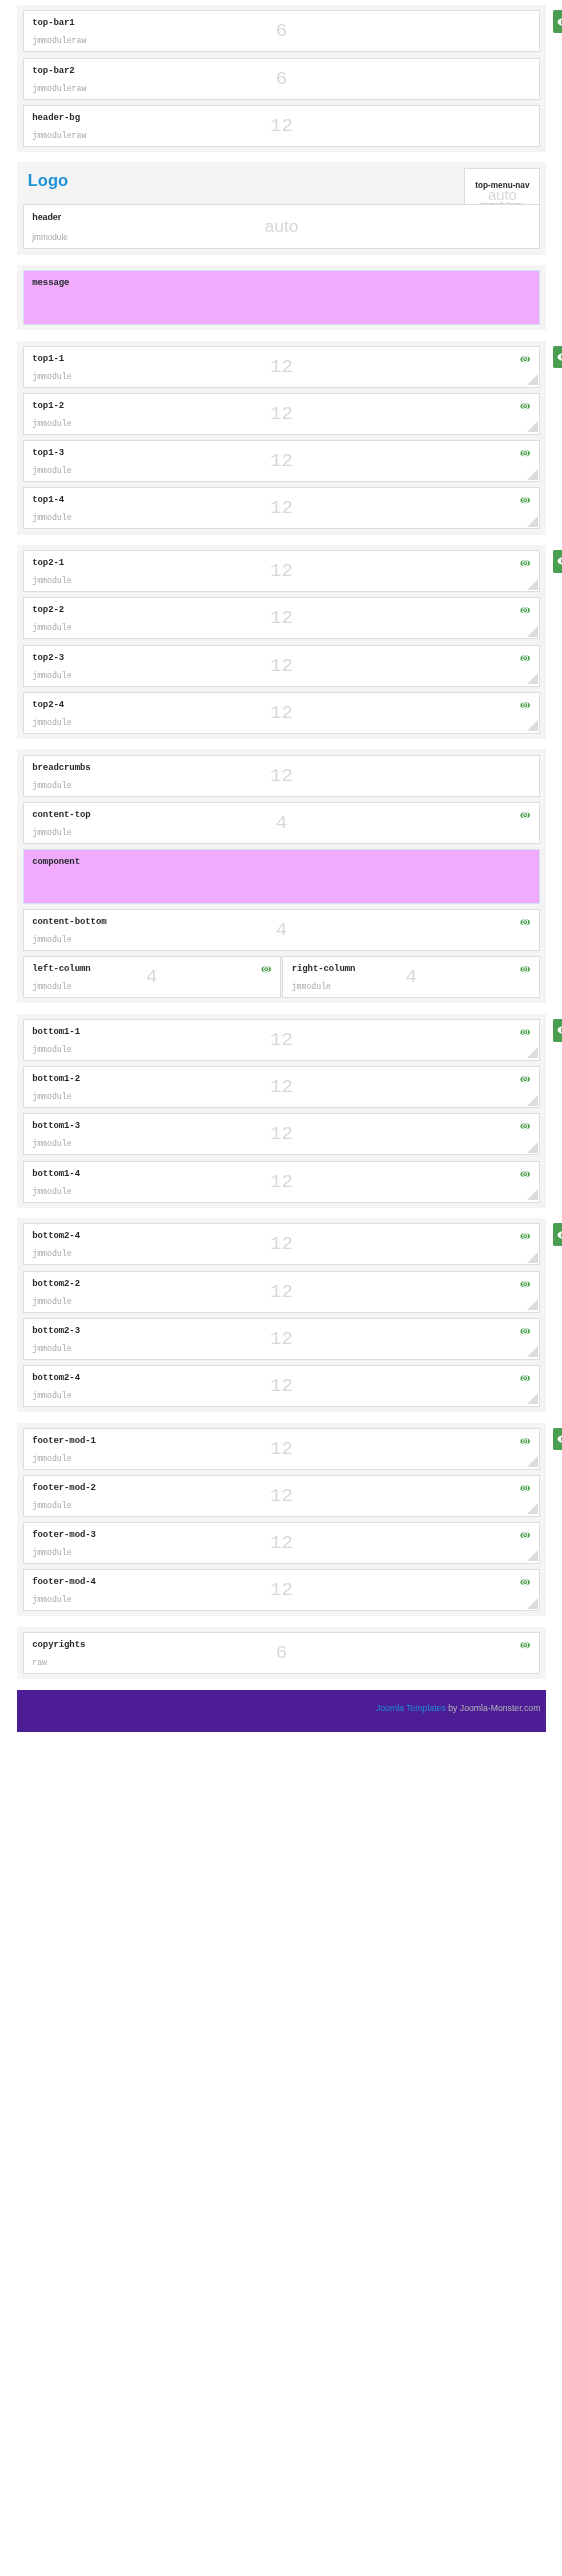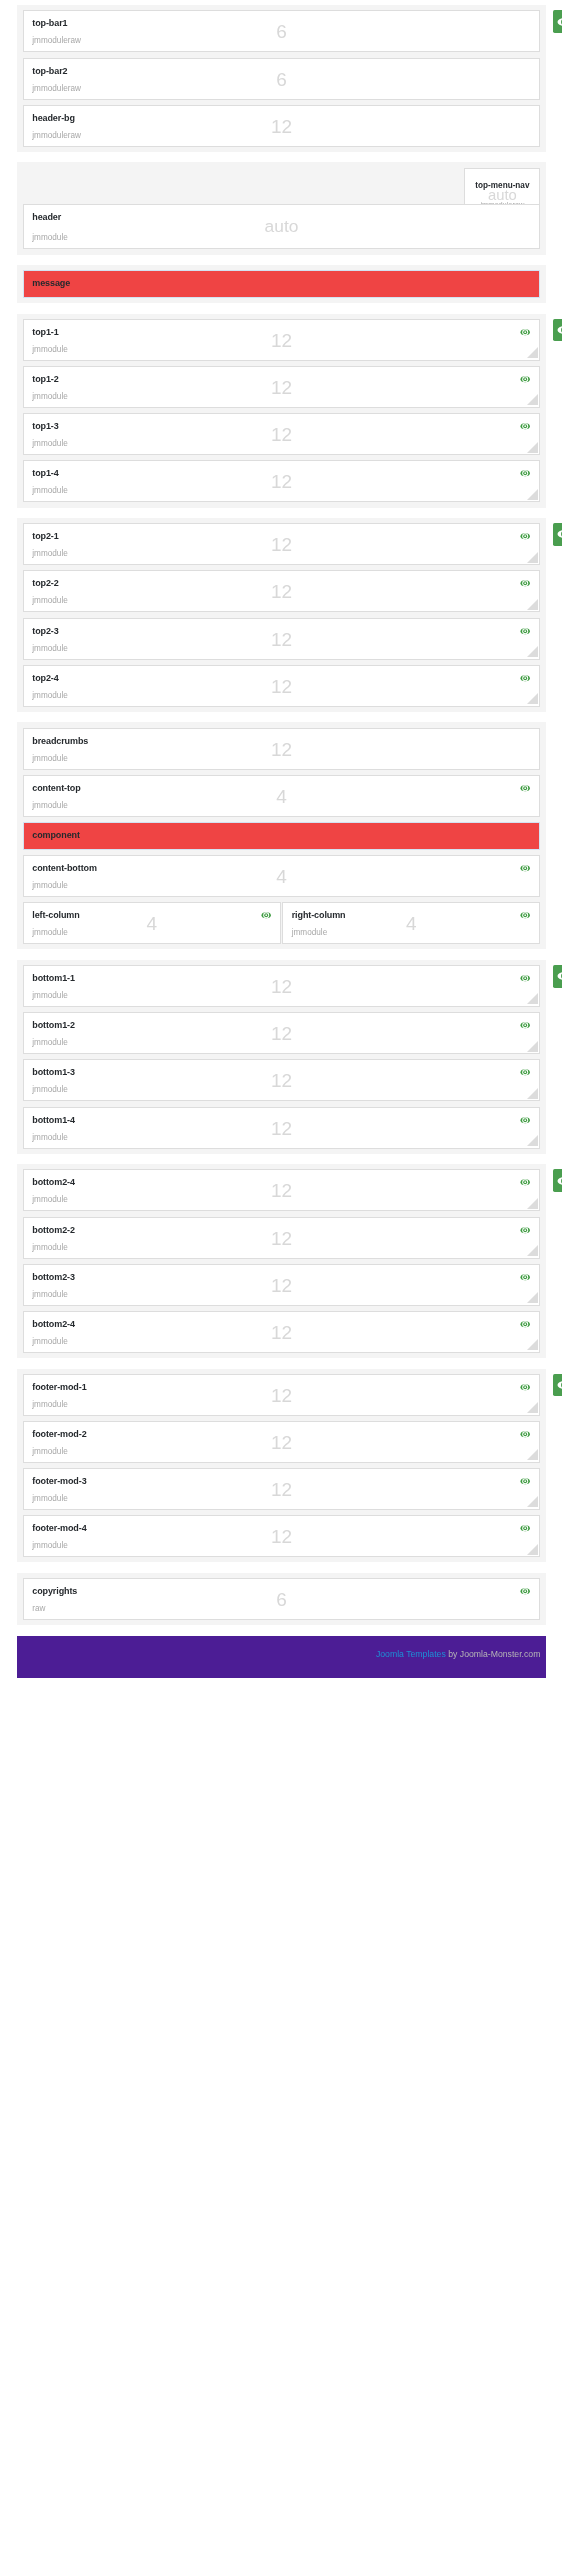--- a/index.html
+++ b/index.html
@@ -16,20 +16,21 @@
     background: #ffffff;
     padding: 5.2px 0 0 0;
   }
 
   
   .group {
     position: relative;
     background: #f4f4f4;
     margin: 0 17.4px 10.4px 17.4px;
     padding: 5.2px;
+    font-family: Liberation Mono, monospace;
   }
 
   
   .group-eye {
     position: absolute;
     top: 5.2px;
     right: -29.5px;
     width: 22.6px;
     height: 22.6px;
     background: #4a9e4f;
@@ -97,23 +98,23 @@
     position: absolute;
     right: 1.7px;
     bottom: 1.7px;
     width: 0; height: 0;
     border-left: 11.3px solid transparent;
     border-bottom: 11.3px solid #dcdcdc;
     cursor: nwse-resize;
     z-index: 3;
   }
   .mod.reserved {
-    background: #ef4444;
+    background: #f0abfc;
     border: 0.9px solid #d3e2f2;
-    height: 28px;
+    height: 55px;
   }
   .mod.reserved .name { color: #25292d; }
 
   
   .logo-row {
     position: relative;
     background: #f4f4f4;
     margin: 0 17.4px 0 17.4px;
     padding: 8.7px 5.2px 5.2px 5.2px;
     min-height: 42px;
@@ -209,20 +210,21 @@
           <div class="size">6</div>
           <div class="type">jmmoduleraw</div>
         </div>
         <div class="mod">
           <div class="name">header-bg</div>
           <div class="size">12</div>
           <div class="type">jmmoduleraw</div>
         </div>
       </div>
       <div class="logo-row">
+        <div class="logo-text">Logo</div>
         <div class="topnav-box">
           <div class="name">top-menu-nav</div>
           <div class="size">auto</div>
           <div class="type">jmmoduleraw</div>
         </div>
       </div>
       <div class="header-wrap">
         <div class="mod header-card">
           <div class="name">header</div>
           <div class="size">auto</div>

